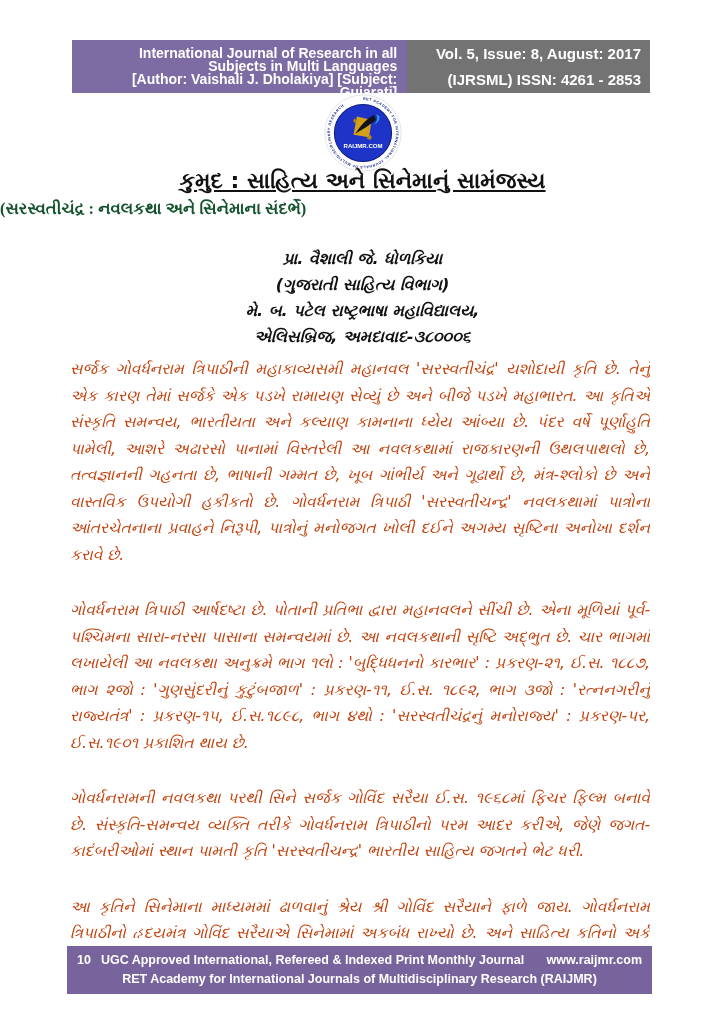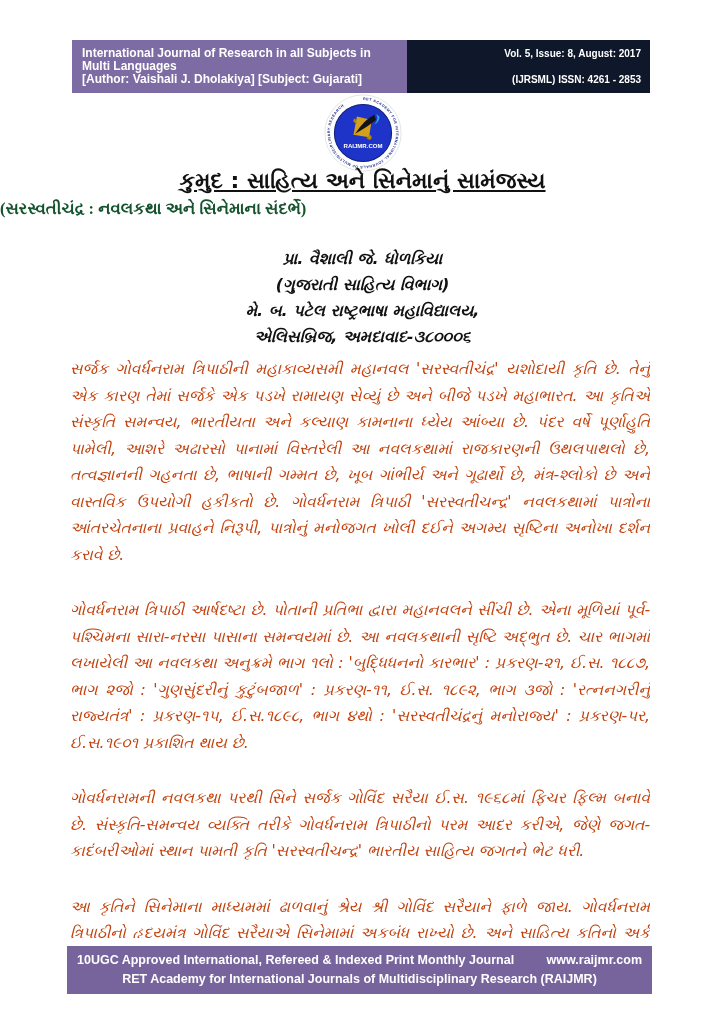--- a/index.html
+++ b/index.html
@@ -12,27 +12,27 @@
   }
   
   .header{
     position:absolute;top:40px;left:72px;width:578px;height:53px;
     display:flex;
   }
   .header-left{
     width:58%;background:#7d6ba3;color:#ffffff;
     padding:7px 10px;box-sizing:border-box;
     display:flex;flex-direction:column;justify-content:space-between;
-    font-size:12px;font-weight:bold;line-height:13px;
+    font-size:14px;font-weight:bold;line-height:13px;text-align:right;
   }
   .header-right{
-    flex:1;background:#0f172a;color:#ffffff;
+    flex:1;background:#737373;color:#ffffff;
     padding:7px 9px;box-sizing:border-box;
     display:flex;flex-direction:column;justify-content:space-between;
-    text-align:right;font-size:10px;font-weight:bold;line-height:13px;
+    text-align:right;font-size:15px;font-weight:bold;line-height:13px;
   }
   
   .logo-wrap{
     position:absolute;top:94px;left:50%;transform:translateX(-50%);
     width:78px;height:78px;
   }
   
   .article-title{
     position:absolute;top:168px;left:0;width:100%;
     text-align:center;font-size:22px;font-weight:bold;color:#111;
@@ -60,21 +60,21 @@
   }
   .body-text p{margin:0 0 29px 0;}
   
   .footer{
     position:absolute;top:946px;left:67px;width:585px;
     background:#77649c;color:#ffffff;
     padding:6px 10px 7px 10px;box-sizing:border-box;
     font-size:12.5px;font-weight:bold;line-height:16px;
   }
   .footer-row1{display:flex;align-items:baseline;}
-  .footer-page{margin-right:0;}
+  .footer-page{margin-right:10px;}
   .footer-journal{flex:1;}
   .footer-site{margin-left:6px;}
   .footer-row2{text-align:center;margin-top:3px;}
 </style>
 </head>
 <body>
 
 <div class="page">
 
   <div class="header">

